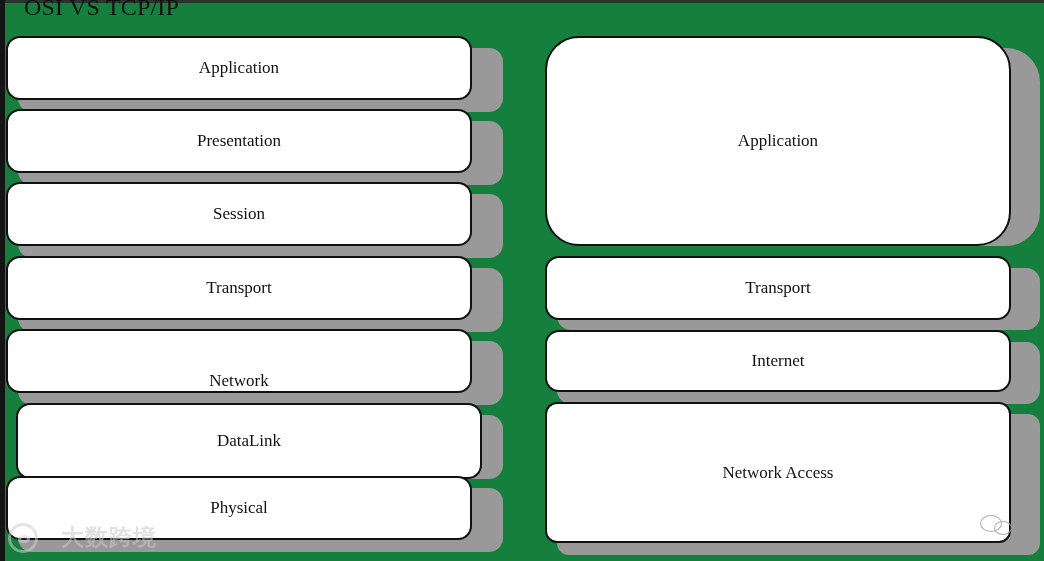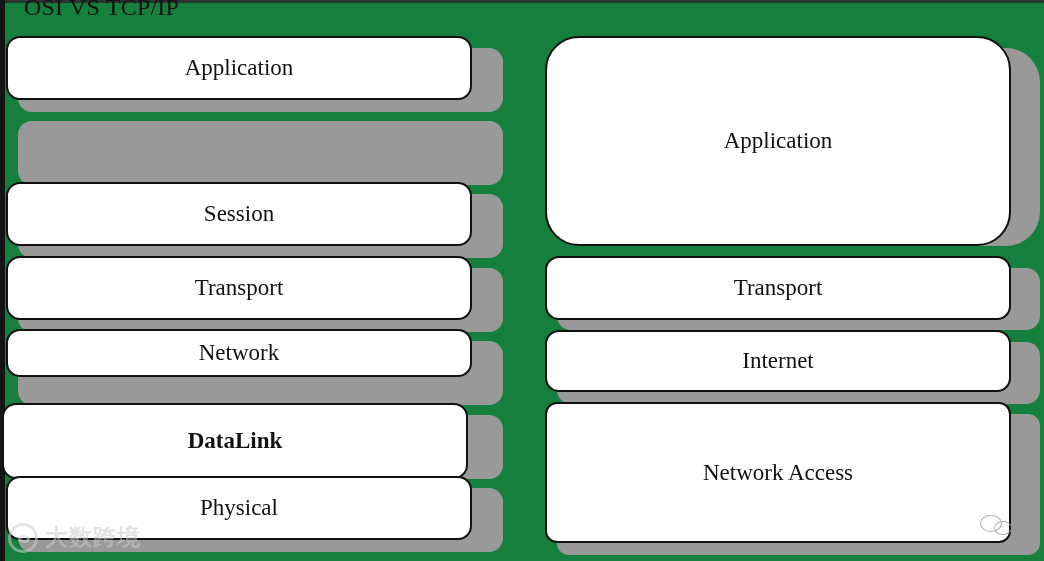--- a/index.html
+++ b/index.html
@@ -53,41 +53,42 @@
   
   .layer {
     position: absolute;
     box-sizing: border-box;
     background: #ffffff;
     border: 2.5px solid #111111;
     display: flex;
     align-items: center;
     justify-content: center;
     color: #111111;
-    font-size: 23px;
+    font-size: 17px;
     z-index: 2;
   }
   .shadow {
     position: absolute;
     box-sizing: border-box;
     background: #999999;
     z-index: 1;
   }
 
   .r-sm { border-radius: 14px; }
   .r-lg { border-radius: 34px; }
   .r-md { border-radius: 12px; }
 
   
   .wm {
     position: absolute;
     z-index: 5;
     display: flex;
     align-items: center;
     pointer-events: none;
+    gap: 16px;
   }
   .wm-left {
     left: 8px;
     bottom: 8px;
     opacity: .55;
   }
   .wm-left .wm-mark {
     width: 30px;
     height: 30px;
     border: 3px solid #cfcfcf;
@@ -158,38 +159,41 @@
   <div class="left-strip"></div>
 
   <div class="title">OSI VS TCP/IP</div>
 
   <div class="shadow r-sm" style="left:18px; top:48px; width:485px; height:64px;"></div>
   <div class="layer r-sm" style="left:6px; top:36px; width:466px; height:64px;">
     <span>Application</span>
   </div>
 
   <div class="shadow r-sm" style="left:18px; top:121px; width:485px; height:64px;"></div>
+  <div class="layer r-sm" style="left:6px; top:109px; width:466px; height:64px;">
+    <span>Presentation</span>
+  </div>
 
   <div class="shadow r-sm" style="left:18px; top:194px; width:485px; height:64px;"></div>
   <div class="layer r-sm" style="left:6px; top:182px; width:466px; height:64px;">
     <span>Session</span>
   </div>
 
   <div class="shadow r-sm" style="left:18px; top:268px; width:485px; height:64px;"></div>
   <div class="layer r-sm" style="left:6px; top:256px; width:466px; height:64px;">
     <span>Transport</span>
   </div>
 
   <div class="shadow r-sm" style="left:18px; top:341px; width:485px; height:64px;"></div>
-  <div class="layer r-sm" style="left:6px; top:329px; width:466px; height:48px;">
+  <div class="layer r-sm" style="left:6px; top:329px; width:466px; height:64px;align-items:flex-end;">
     <span>Network</span>
   </div>
 
   <div class="shadow r-sm" style="left:18px; top:415px; width:485px; height:64px;"></div>
-  <div class="layer r-sm" style="left:2px; top:403px; width:466px; height:76px;font-weight:bold;">
+  <div class="layer r-sm" style="left:16px; top:403px; width:466px; height:76px;">
     <span>DataLink</span>
   </div>
 
   <div class="shadow r-sm" style="left:18px; top:488px; width:485px; height:64px;"></div>
   <div class="layer r-sm" style="left:6px; top:476px; width:466px; height:64px;">
     <span>Physical</span>
   </div>
 
   <div class="shadow r-lg" style="left:557px; top:48px; width:483px; height:198px;"></div>
   <div class="layer r-lg" style="left:545px; top:36px; width:466px; height:210px;">

